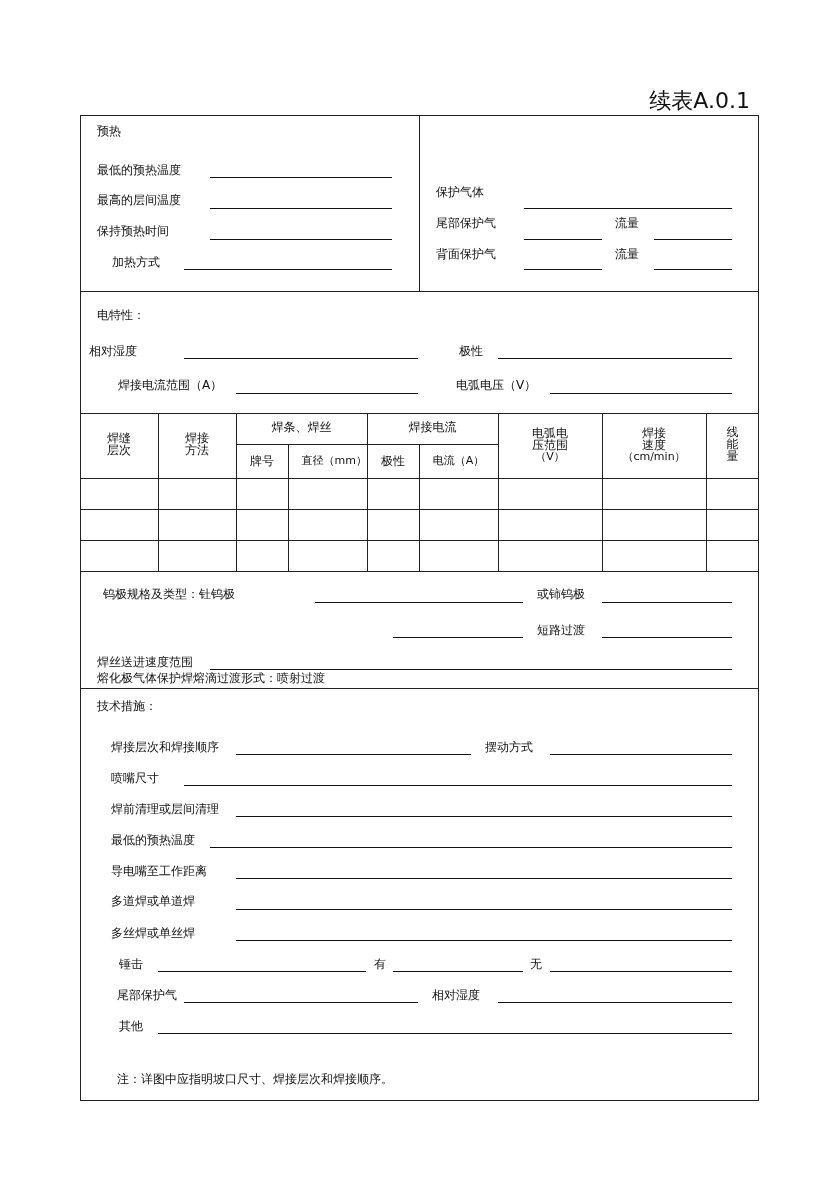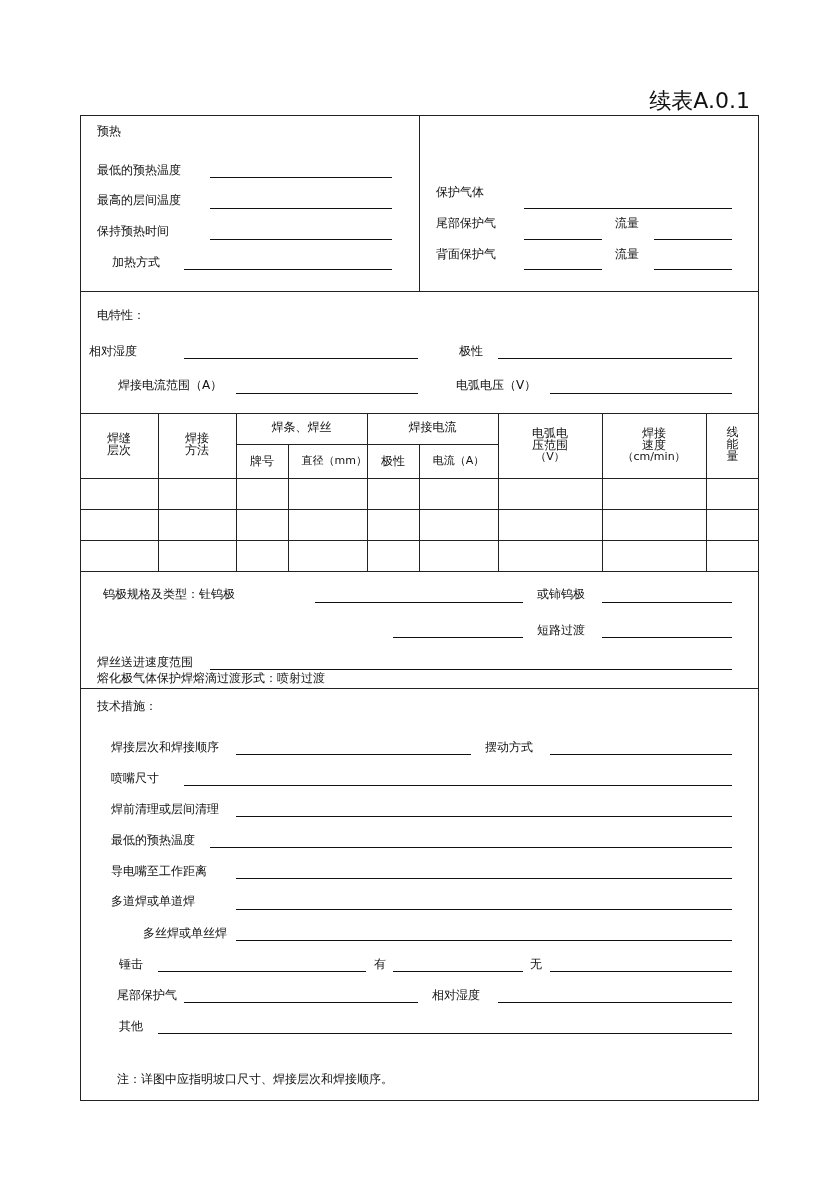--- a/index.html
+++ b/index.html
@@ -174,21 +174,21 @@
 
 <div class="lbl" style="left:111px; top:833px;">最低的预热温度</div>
 <div class="ul" style="left:210px; top:847px; width:522px;"></div>
 
 <div class="lbl" style="left:111px; top:864px;">导电嘴至工作距离</div>
 <div class="ul" style="left:236px; top:878px; width:496px;"></div>
 
 <div class="lbl" style="left:111px; top:895px;font-family:Liberation Mono, monospace;">多道焊或单道焊</div>
 <div class="ul" style="left:236px; top:909px; width:496px;"></div>
 
-<div class="lbl" style="left:111px; top:926px;margin-left:32px;">多丝焊或单丝焊</div>
+<div class="lbl" style="left:111px; top:926px;">多丝焊或单丝焊</div>
 <div class="ul" style="left:236px; top:940px; width:496px;"></div>
 
 <div class="lbl" style="left:119px; top:957px;">锤击</div>
 <div class="ul" style="left:158px; top:971px; width:208px;"></div>
 <div class="lbl" style="left:374px; top:957px;">有</div>
 <div class="ul" style="left:393px; top:971px; width:130px;"></div>
 <div class="lbl" style="left:530px; top:957px;">无</div>
 <div class="ul" style="left:550px; top:971px; width:182px;"></div>
 
 <div class="lbl" style="left:117px; top:988px;">尾部保护气</div>

